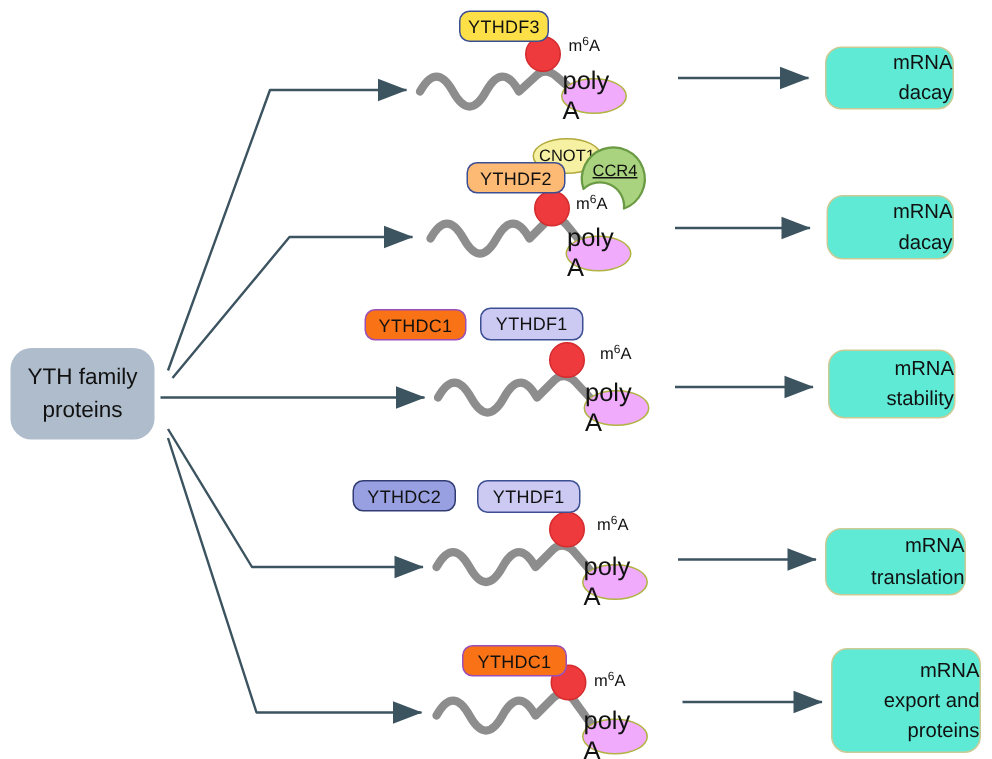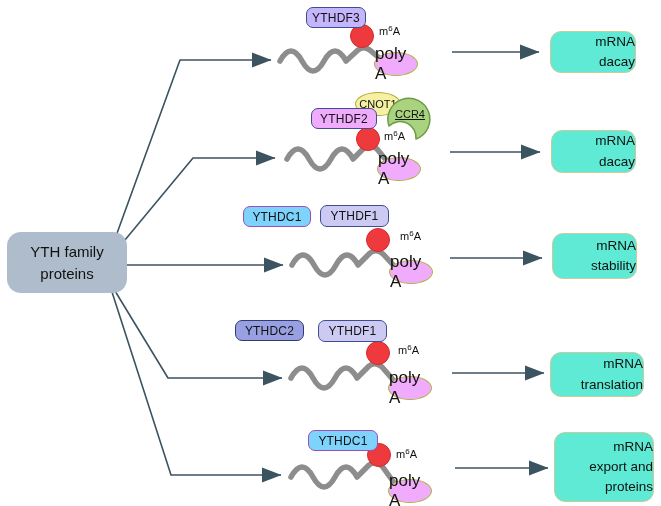--- a/index.html
+++ b/index.html
@@ -7,24 +7,24 @@
     position:relative;width:661px;height:506px;background:#ffffff;overflow:hidden;
     font-family:"Liberation Sans", sans-serif;color:#111;
   }
   .canvas svg.layer{position:absolute;left:0;top:0;}
   .abs{position:absolute;box-sizing:border-box;}
   .pbox{
     display:flex;align-items:center;justify-content:center;
     border:1.6px solid #3d4f93;border-radius:7px;
     font-size:12px;letter-spacing:.2px;background:#deddf6;
   }
-  .pbox.df3{background:#c4b5fd;}
-  .pbox.df2{background:#f0abfc;}
+  .pbox.df3{background:#fde047;}
+  .pbox.df2{background:#fdba74;}
   .pbox.df1{background:#ccc9f3;text-align:right;}
-  .pbox.dc1{background:#7dd3fc;border-color:#9c4fb5;}
+  .pbox.dc1{background:#f97316;border-color:#9c4fb5;}
   .pbox.dc2{background:#98a0e1;border-color:#303c72;}
   .oval{
     display:flex;align-items:center;justify-content:center;
     border-radius:50%;font-size:11px;
   }
   .cnot1{background:#f6f0a2;border:1.5px solid #b1a93a;}
   .polya{background:#f0abfc;border:1.5px solid #b0b442;font-size:17px;}
   .ythroot{
     display:flex;flex-direction:column;align-items:center;justify-content:center;
     background:#aebccb;border-radius:14px;font-size:15px;line-height:1.42;
@@ -76,21 +76,21 @@
 
     <g fill="#ee3a3c" stroke="#d42b2e" stroke-width="1">
       <circle cx="362" cy="36" r="11.5"></circle>
       <circle cx="368" cy="139" r="11.5"></circle>
       <circle cx="378" cy="240" r="11.5"></circle>
       <circle cx="378" cy="353" r="11.5"></circle>
       <circle cx="379" cy="455" r="11.5"></circle>
     </g>
   </svg>
 
-  <div class="abs ythroot" style="left:7px;top:232px;width:120px;height:61px;">
+  <div class="abs ythroot" style="left:7px;top:232px;width:96px;height:61px;">
     <div>YTH family</div>
     <div>proteins</div>
   </div>
 
   <div class="abs pbox df3" style="left:306px;top:7px;width:60px;height:21px;">YTHDF3</div>
   <div class="abs m6a" style="left:379px;top:25px;">
     <span>m</span><span class="sup">6</span><span>A</span>
   </div>
   <div class="abs oval polya" style="left:374px;top:52px;width:44px;height:24px;">poly A</div>
   <div class="abs outcome" style="left:550px;top:31px;width:86px;height:42px;">

